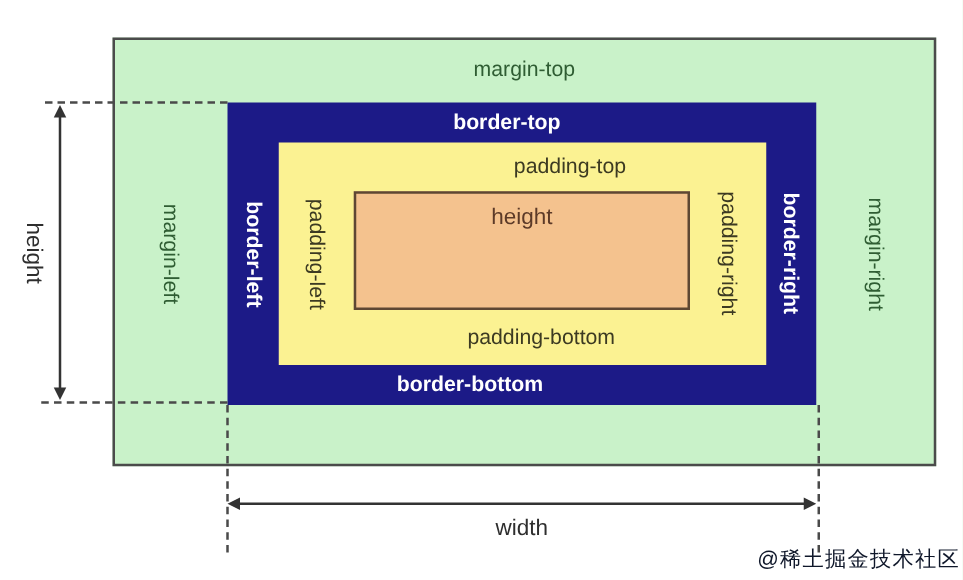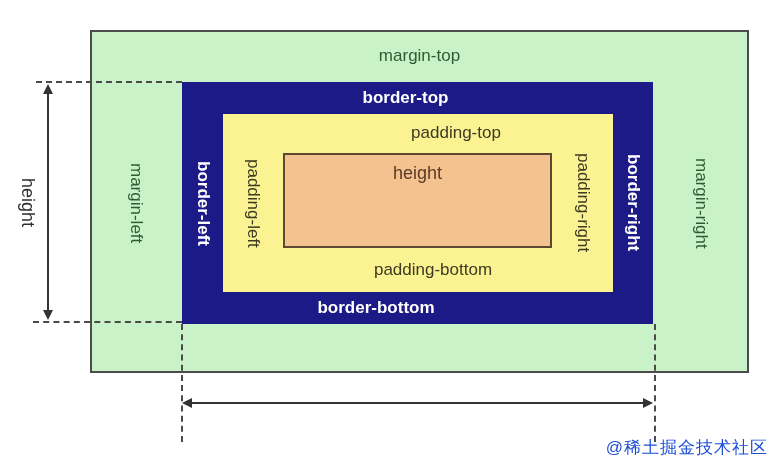--- a/index.html
+++ b/index.html
@@ -49,21 +49,21 @@
   .tri{position:absolute;width:0;height:0;}
   .tri-up{left:43px;top:84px;border-left:5px solid transparent;border-right:5px solid transparent;border-bottom:10px solid #333;}
   .tri-down{left:43px;top:310px;border-left:5px solid transparent;border-right:5px solid transparent;border-top:10px solid #333;}
   .tri-left{left:182px;top:398px;border-top:5px solid transparent;border-bottom:5px solid transparent;border-right:10px solid #333;}
   .tri-right{left:643px;top:398px;border-top:5px solid transparent;border-bottom:5px solid transparent;border-left:10px solid #333;}
 
   .band-height{left:12px;top:82px;width:30px;height:242px;}
   .band-height span{font-size:18px;color:#2e2e2e;}
   .lbl-width{left:182px;top:410px;width:471px;font-size:18px;color:#2e2e2e;}
 
-  .watermark{position:absolute;right:2px;top:436px;font-size:17px;color:#1d4ed8;letter-spacing:1px;}
+  .watermark{position:absolute;right:2px;top:436px;font-size:17px;color:#0f172a;letter-spacing:1px;}
 </style>
 </head>
 <body>
 
 <div class="stage">
 
   <div class="box margin-box"></div>
   <div class="box border-box"></div>
   <div class="box padding-box"></div>
   <div class="box content-box"></div>
@@ -102,16 +102,17 @@
   <div class="arrow-line-v"></div>
   <div class="tri tri-up"></div>
   <div class="tri tri-down"></div>
   <div class="vband band-height">
     <span>height</span>
   </div>
 
   <div class="arrow-line-h"></div>
   <div class="tri tri-left"></div>
   <div class="tri tri-right"></div>
+  <div class="hlabel lbl-width">width</div>
 
   <div class="watermark">@稀土掘金技术社区</div>
 
 </div>
 
 </body></html>

